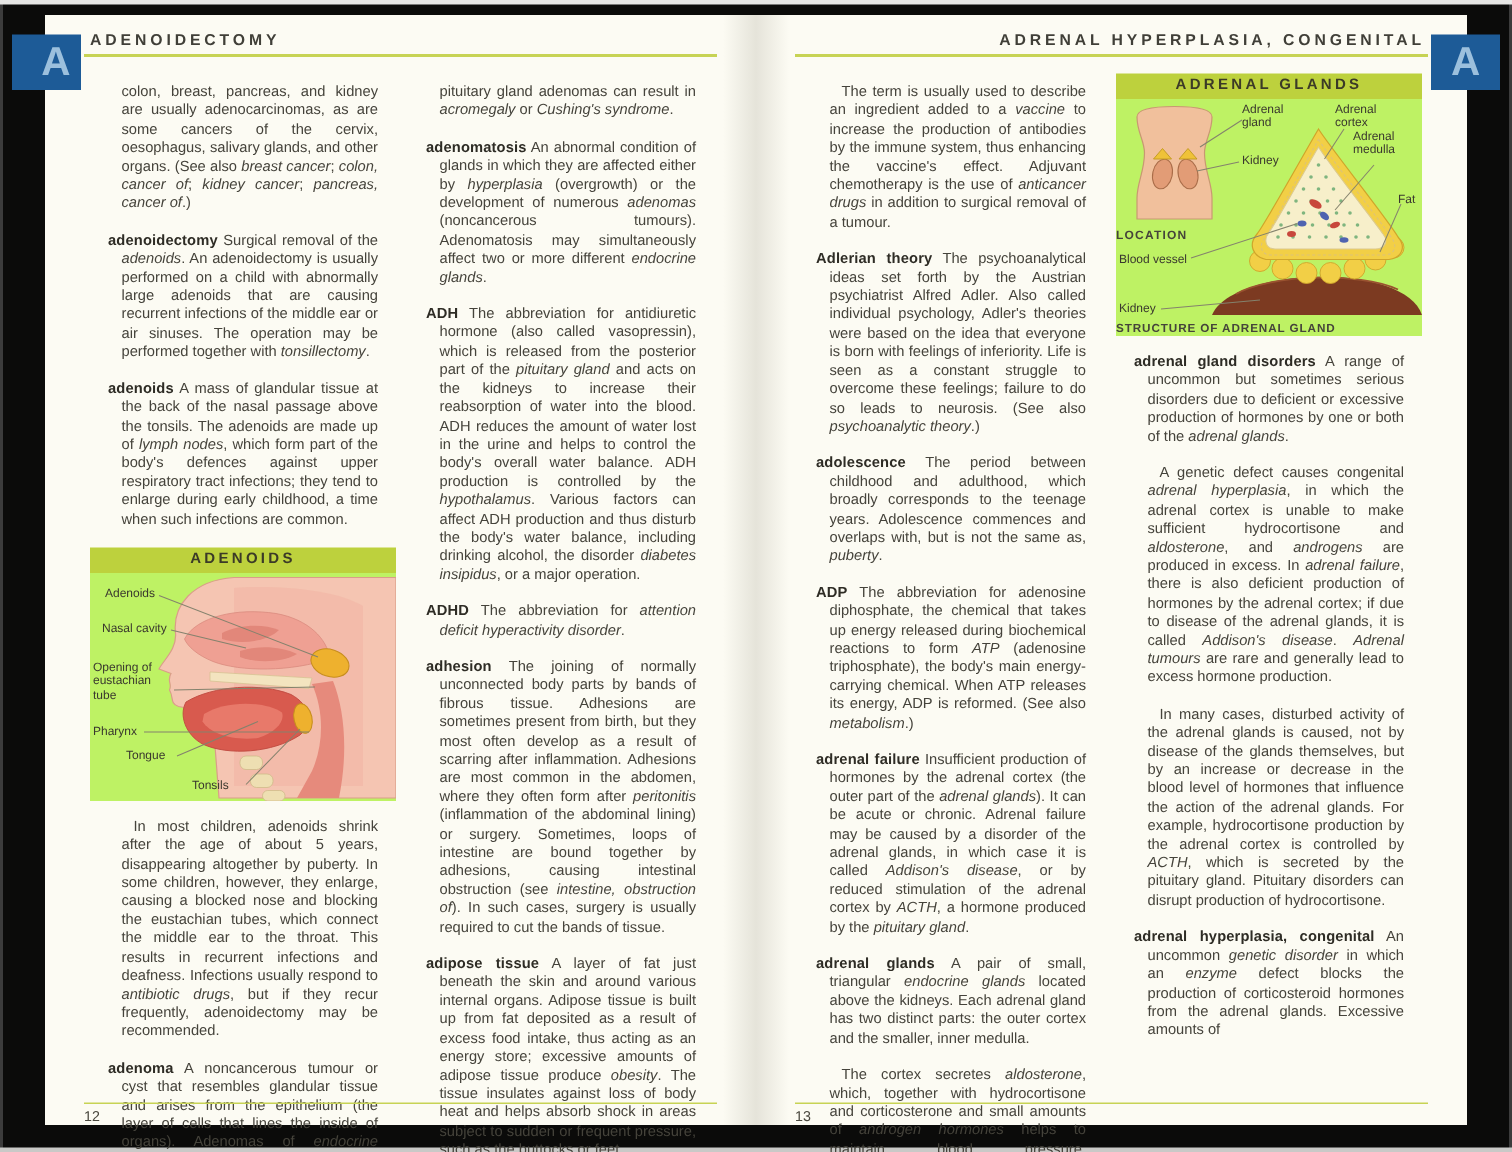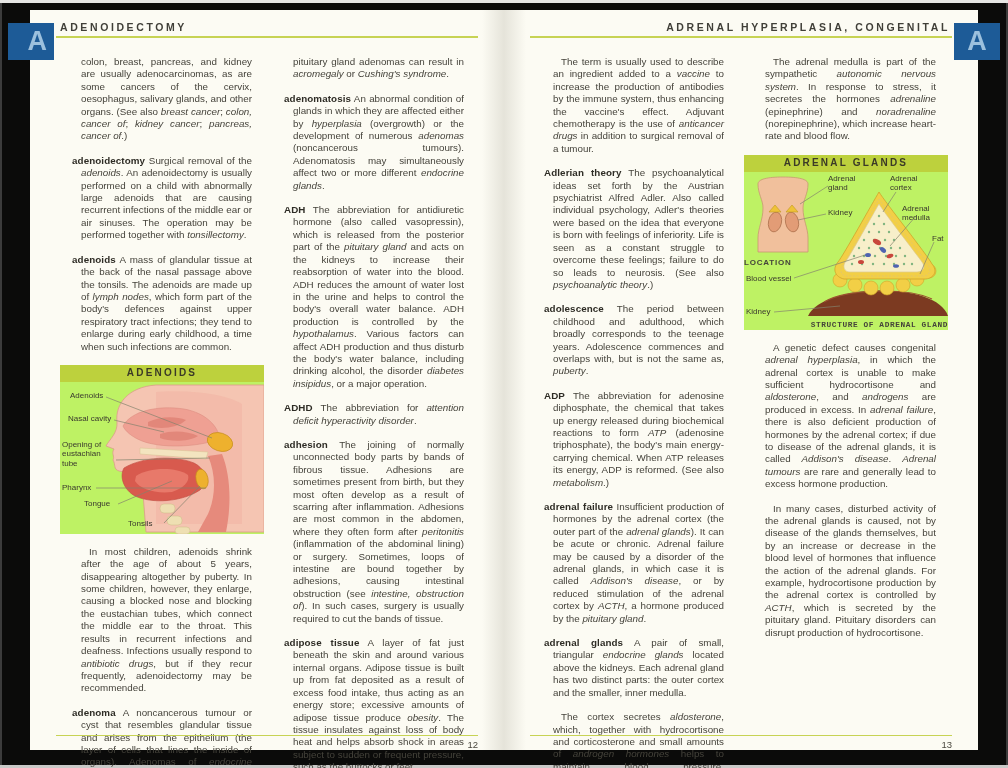--- a/index.html
+++ b/index.html
@@ -17,38 +17,38 @@
   .tab span{display:block;color:#9cc0dd;font-weight:bold;font-size:27px;line-height:36px;}
   .tab-left{left:-22px;text-align:right;}
   .tab-left span{padding-right:7px;}
   .tab-right{right:-22px;text-align:center;}
 
   .pg-header{position:absolute;top:11px;font-size:10.5px;font-weight:bold;letter-spacing:2.6px;color:#403f38;white-space:nowrap;}
   .hdr-left{left:30px;}
   .hdr-right{right:28px;}
   .hdr-rule{position:absolute;top:26px;left:26px;right:26px;height:2px;background:#c7d354;}
   .ft-rule{position:absolute;bottom:14px;left:26px;right:26px;height:1.5px;background:#c7d354;}
-  .pg-num{position:absolute;bottom:0px;left:26px;right:26px;text-align:right;font-size:9.5px;color:#4a483e;}
+  .pg-num{position:absolute;bottom:0px;left:26px;right:26px;text-align:left;font-size:9.5px;color:#4a483e;}
 
   .col{position:absolute;top:34px;width:204px;font-size:9.8px;line-height:12.4px;color:#45433b;text-align:justify;}
   .col p{margin:12px;padding-left:9px;text-indent:0;}
   .col p.entry{text-indent:-9px;}
   .col p.ind{text-indent:8px;}
   .hw{color:#2e2c25;font-weight:bold;letter-spacing:0.1px;}
   .col i{font-style:italic;}
   .c1{left:30px;} .c2{left:242px;}
   .c3{left:28px;} .c4{left:240px;}
 
   .figbox{margin:5px 0 6px 0;}
   .figbar{background:#bdd13d;color:#3b3a27;font-weight:bold;text-align:center;font-size:10px;letter-spacing:2.2px;padding:2px 0 2.5px 0;}
   .figbody{position:relative;background:#bef264;}
   .figsvg{position:absolute;left:0;top:0;width:100%;height:100%;}
   .flabel{position:absolute;font-size:8px;line-height:9.5px;color:#3a382e;text-indent:0;text-align:left;}
   .fcap{position:absolute;font-size:8px;font-weight:bold;letter-spacing:0.8px;color:#45443a;text-indent:0;}
-  .fcap-center{left:0;right:0;text-align:right;letter-spacing:0.6px;font-size:7.8px;font-family:Liberation Mono, monospace;}
+  .fcap-center{left:0;right:0;text-align:left;letter-spacing:0.6px;font-size:7.8px;}
 </style>
 </head>
 <body>
 
 <div class="stage">
   <div class="spread">
 
     <div class="page page-left">
       <div class="tab tab-left">
         <span>A</span>
@@ -119,21 +119,20 @@
       <div class="col c3">
           <p class="ind">The term is usually used to describe an ingredient added to a <i>vaccine</i> to increase the production of antibodies by the immune system, thus enhancing the vaccine's effect. Adjuvant chemotherapy is the use of <i>anticancer drugs</i> in addition to surgical removal of a tumour.</p>
           <p class="entry"><b class="hw">Adlerian theory</b> The psychoanalytical ideas set forth by the Austrian psychiatrist Alfred Adler. Also called individual psychology, Adler's theories were based on the idea that everyone is born with feelings of inferiority. Life is seen as a constant struggle to overcome these feelings; failure to do so leads to neurosis. (See also <i>psychoanalytic theory</i>.)</p>
           <p class="entry"><b class="hw">adolescence</b> The period between childhood and adulthood, which broadly corresponds to the teenage years. Adolescence commences and overlaps with, but is not the same as, <i>puberty</i>.</p>
           <p class="entry"><b class="hw">ADP</b> The abbreviation for adenosine diphosphate, the chemical that takes up energy released during biochemical reactions to form <i>ATP</i> (adenosine triphosphate), the body's main energy-carrying chemical. When ATP releases its energy, ADP is reformed. (See also <i>metabolism</i>.)</p>
           <p class="entry"><b class="hw">adrenal failure</b> Insufficient production of hormones by the adrenal cortex (the outer part of the <i>adrenal glands</i>). It can be acute or chronic. Adrenal failure may be caused by a disorder of the adrenal glands, in which case it is called <i>Addison's disease</i>, or by reduced stimulation of the adrenal cortex by <i>ACTH</i>, a hormone produced by the <i>pituitary gland</i>.</p>
           <p class="entry"><b class="hw">adrenal glands</b> A pair of small, triangular <i>endocrine glands</i> located above the kidneys. Each adrenal gland has two distinct parts: the outer cortex and the smaller, inner medulla.</p>
           <p class="ind">The cortex secretes <i>aldosterone</i>, which, together with hydrocortisone and corticosterone and small amounts of <i>androgen hormones</i> helps to maintain blood pressure. Hydrocortisone controls the body's use of fats, proteins, and carbohydrates and is also important in helping the body to cope with stress. Hydrocortisone and corticosterone also suppress inflammatory reactions and some activities of the <i>immune system</i>. Production of adrenal cortical hormones is controlled by <i>ACTH</i>, which is produced in the pituitary gland.</p>
         </div>
       <div class="col c4">
-          <p class="ind">The adrenal medulla is part of the sympathetic <i>autonomic nervous system</i>. In response to stress, it secretes the hormones <i>adrenaline</i> (epinephrine) and <i>noradrenaline</i> (norepinephrine), which increase heart-rate and blood flow.</p>
   <div class="figbox">
     <div class="figbar">ADRENAL GLANDS</div>
     <div class="figbody" style="height:158px">
       <svg class="figsvg" viewBox="0 0 204 158" preserveAspectRatio="none">
         <path d="M14,12 C14,7 24,5 39,5 C54,5 64,7 64,12 C64,22 59,28 59,36 C59,48 64,56 64,66 L64,80 L14,80 L14,66 C14,56 19,48 19,36 C19,28 14,22 14,12 Z" fill="#f1c09c" stroke="#c89872" stroke-width="0.8"></path>
         <ellipse cx="31" cy="50" rx="6.5" ry="10" fill="#e29c76" stroke="#a96c48" stroke-width="0.7" transform="rotate(12 31 50)"></ellipse>
         <ellipse cx="48" cy="50" rx="6.5" ry="10" fill="#e29c76" stroke="#a96c48" stroke-width="0.7" transform="rotate(-12 48 50)"></ellipse>
         <path d="M25,40 L31,33 L37,40 Z" fill="#efc238" stroke="#bf9820" stroke-width="0.6"></path>
         <path d="M42,40 L48,33 L54,40 Z" fill="#efc238" stroke="#bf9820" stroke-width="0.6"></path>
         <path d="M64,144 C78,112 192,108 204,144 Z" fill="#7c3a21"></path>
@@ -192,29 +191,31 @@
           <path d="M152,20 L139,40"></path>
           <path d="M172,44 L146,74"></path>
           <path d="M190,70 L176,102"></path>
           <path d="M50,106 L121,83"></path>
           <path d="M30,140 L96,134"></path>
         </g>
       </svg>
       <span class="flabel" style="left:84px;top:2px;width:44px">Adrenal gland</span>
       <span class="flabel" style="left:84px;top:36px">Kidney</span>
       <span class="flabel" style="left:146px;top:2px;width:42px">Adrenal cortex</span>
-      <span class="flabel" style="left:158px;top:32px;width:42px">Adrenal medulla</span>
+      <span class="flabel" style="left:158px;top:20px;width:42px">Adrenal medulla</span>
       <span class="flabel" style="left:188px;top:62px">Fat</span>
       <span class="flabel" style="left:2px;top:102px">Blood vessel</span>
       <span class="flabel" style="left:2px;top:135px">Kidney</span>
       <span class="fcap" style="left:0;top:85px">LOCATION</span>
       <span class="fcap fcap-center" style="top:147px">STRUCTURE OF ADRENAL GLAND</span>
     </div>
   </div>
+<p class="entry"><b class="hw">adrenal gland disorders</b> A range of uncommon but sometimes serious disorders due to deficient or excessive production of hormones by one or both of the <i>adrenal glands</i>.</p>
           <p class="ind">A genetic defect causes congenital <i>adrenal hyperplasia</i>, in which the adrenal cortex is unable to make sufficient hydrocortisone and <i>aldosterone</i>, and <i>androgens</i> are produced in excess. In <i>adrenal failure</i>, there is also deficient production of hormones by the adrenal cortex; if due to disease of the adrenal glands, it is called <i>Addison's disease</i>. <i>Adrenal tumours</i> are rare and generally lead to excess hormone production.</p>
           <p class="ind">In many cases, disturbed activity of the adrenal glands is caused, not by disease of the glands themselves, but by an increase or decrease in the blood level of hormones that influence the action of the adrenal glands. For example, hydrocortisone production by the adrenal cortex is controlled by <i>ACTH</i>, which is secreted by the pituitary gland. Pituitary disorders can disrupt production of hydrocortisone.</p>
+          <p class="entry"><b class="hw">adrenal hyperplasia, congenital</b> An uncommon <i>genetic disorder</i> in which an <i>enzyme</i> defect blocks the production of corticosteroid hormones from the adrenal glands. Excessive amounts of</p>
         </div>
       <div class="ft-rule"></div>
       <div class="pg-num">13</div>
     </div>
 
   </div>
 </div>
 
 </body></html>

